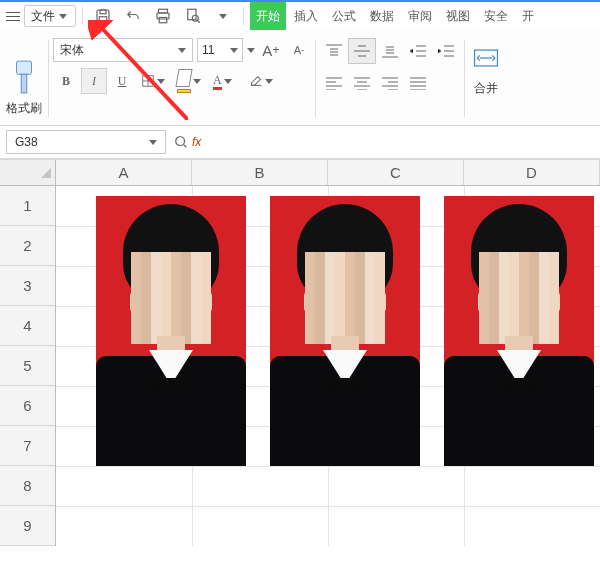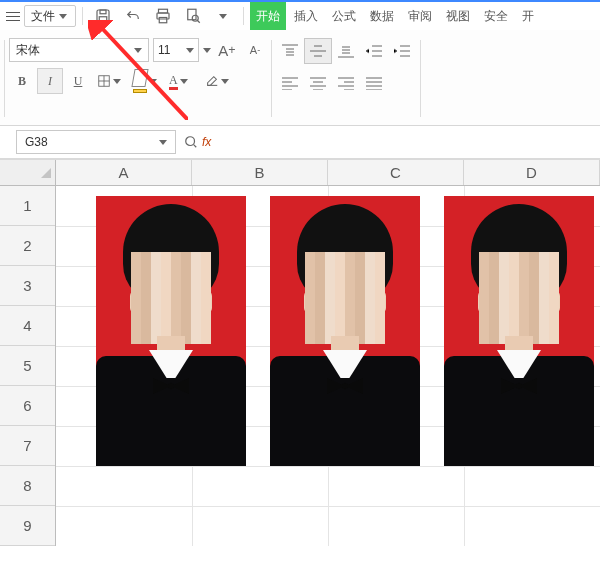--- a/index.html
+++ b/index.html
@@ -152,21 +152,21 @@
     background: #ededed;
   }
 
   .merge-col { padding: 4px 2px; display: flex; flex-direction: column; align-items: center; }
 
   
   .fx-bar {
     display: flex; align-items: center;
     height: 34px;
     gap: 8px;
-    padding: 6px 16px;
+    padding: 6px 6px;
     border-bottom: 2px solid #dadada;
     background: #fff;
   }
   .name-box {
     border: 1px solid #c9c9c9;
     height: 24px; width: 160px;
     display: flex; align-items: center; justify-content: space-between;
     padding: 0 8px;
     background: #fff;
   }
@@ -396,20 +396,29 @@
   <div class="tab">
       <span>安全</span>
     </div>
   <div class="tab">
       <span>开</span>
     </div>
 </div>
 
 <div class="ribbon">
 
+  <div class="r-group g-brush">
+    <div class="big-icon">
+      <svg viewBox="0 0 32 40" width="30" height="38">
+          <rect x="8" y="2" width="16" height="14" rx="2" fill="#d9eaff" stroke="#5a8cc7"></rect>
+          <rect x="13" y="16" width="6" height="20" fill="#bcd4ef" stroke="#5a8cc7"></rect>
+        </svg>
+    </div>
+    <div class="g-label">格式刷</div>
+  </div>
 
   <div class="r-sep"></div>
 
   <div class="font-col">
     <div class="font-row1">
       <div class="font-name">
         <span>宋体</span>
         <span class="caret-down"></span>
       </div>
       <div class="font-size-box">
@@ -507,20 +516,30 @@
       <div class="al-btn">
           <svg class="ico-al" viewBox="0 0 18 14" stroke="#666">
             <path d="M1 2h16M1 6h16M1 10h16M1 14h16"></path>
           </svg>
         </div>
     </div>
   </div>
 
   <div class="r-sep"></div>
 
+  <div class="merge-col">
+    <div class="big-icon">
+      <svg viewBox="0 0 34 34" width="30" height="30" fill="none" stroke="#4a86c5" stroke-width="1.4">
+          <rect x="4" y="8" width="26" height="18"></rect>
+          <path d="M10 17h14" stroke="#4a86c5"></path>
+          <path d="M10 14l-3 3 3 3M24 14l3 3-3 3" stroke="#4a86c5"></path>
+        </svg>
+    </div>
+    <div class="g-label">合并</div>
+  </div>
 
 </div>
 
 <div class="fx-bar">
   <div class="name-box">
     <span>G38</span>
     <span class="caret-down"></span>
   </div>
   <div class="fx-ico">
     <svg class="ico-s" viewBox="0 0 16 16" fill="none" stroke="#666" stroke-width="1.4">

